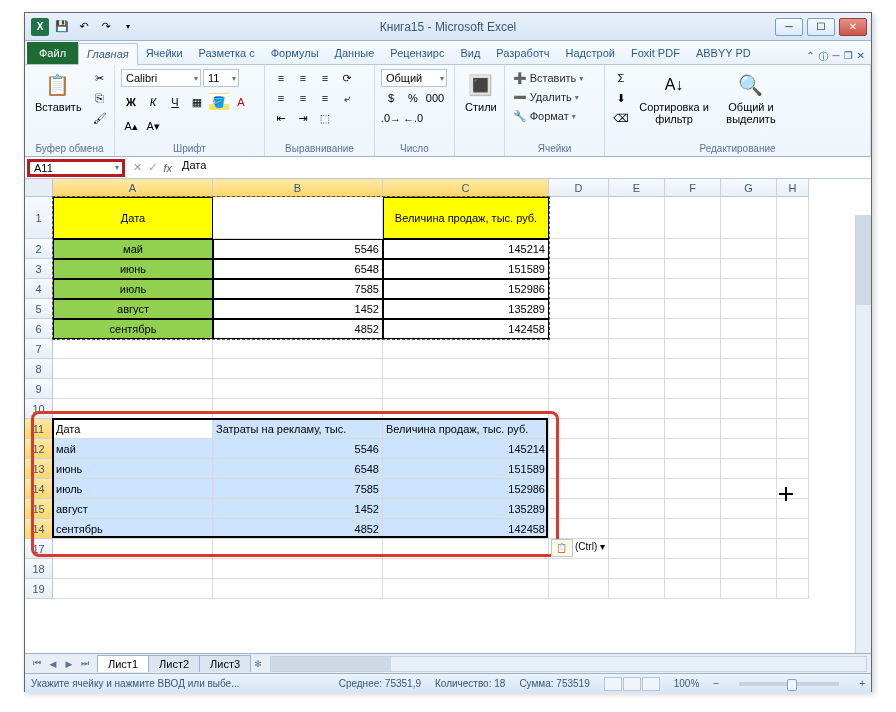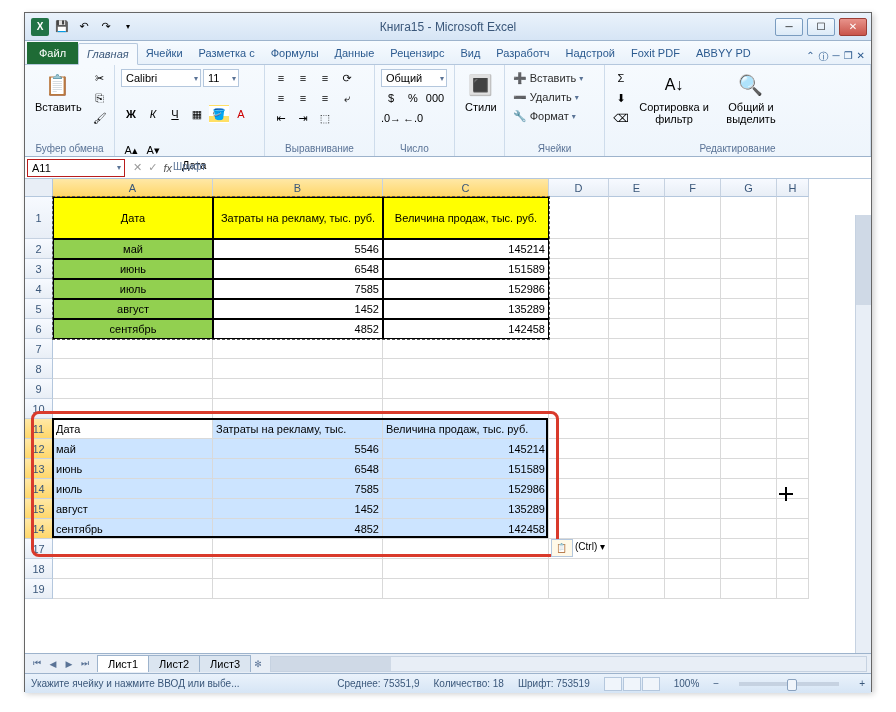--- a/index.html
+++ b/index.html
@@ -35,21 +35,21 @@
 .combo { height: 18px; border: 1px solid #b4c7dd; background: #fff; font-size: 11px; padding: 0 14px 0 4px; display: flex; align-items: center; position: relative; }
 .combo::after { content: "▾"; position: absolute; right: 2px; font-size: 8px; color: #5a7396; }
 .btn-row { display: flex; gap: 2px; }
 .mini-btn { width: 20px; height: 18px; border: 1px solid transparent; display: flex; align-items: center; justify-content: center; font-size: 11px; }
 .menu-btn { height: 18px; display: flex; align-items: center; gap: 3px; font-size: 11px; padding: 0 2px; }
 .menu-btn .lbl { color: #2b2b2b; }
 .dropdown-arrow::after { content: " ▾"; font-size: 8px; color: #5a7396; }
 
 
 .formula-bar { height: 22px; border-bottom: 1px solid #b4c7dd; display: flex; align-items: center; font-size: 11px; }
-.name-box { width: 98px; border: 1px solid #b91c1c; height: 18px; margin: 0 2px; background: #fff; display: flex; align-items: center; padding: 0 4px; position: relative; }
+.name-box { width: 98px; border: 3px solid #b91c1c; height: 18px; margin: 0 2px; background: #fff; display: flex; align-items: center; padding: 0 4px; position: relative; }
 .name-box::after { content: "▾"; position: absolute; right: 3px; font-size: 8px; color: #5a7396; }
 .fx-area { display: flex; align-items: center; gap: 6px; padding-left: 6px; flex: 1; }
 .fx-label { font-style: italic; color: #555; }
 .fx-input { flex: 1; height: 18px; padding: 0 4px; }
 
 
 .grid-area { position: relative; height: 474px; background: #fff; display: flex; }
 .sel-all { width: 28px; height: 18px; background: #e8eef6; border-right: 1px solid #b4c7dd; border-bottom: 1px solid #b4c7dd; }
 .col-headers { display: flex; height: 18px; }
 .col-h { background: linear-gradient(#f7faff,#e8eef6); border-right: 1px solid #c6d2e1; border-bottom: 1px solid #b4c7dd; text-align: center; font-size: 11px; color: #3a577a; line-height: 18px; }
@@ -152,21 +152,21 @@
         <div class="small-stack">
           <div class="mini-btn">✂</div>
           <div class="mini-btn">⎘</div>
           <div class="mini-btn">🖌</div>
         </div>
       </div>
       <div class="group-label">Буфер обмена</div>
     </div>
 
     <div class="ribbon-group" style="width:150px;">
-      <div class="group-body" style="flex-direction:column; gap:18px;">
+      <div class="group-body" style="flex-direction:column; gap:6px;">
         <div style="display:flex; gap:2px;">
           <div class="combo" style="width:80px;">Calibri</div>
           <div class="combo" style="width:36px;">11</div>
         </div>
         <div class="btn-row">
           <div class="mini-btn">
               <b>Ж</b>
             </div>
           <div class="mini-btn">
               <i>К</i>
@@ -467,21 +467,20 @@
             <div class="cell " style="left: 724px; top: 362px; width: 32px; height: 20px;"></div>
             <div class="cell " style="left: 0px; top: 382px; width: 160px; height: 20px;"></div>
             <div class="cell " style="left: 160px; top: 382px; width: 170px; height: 20px;"></div>
             <div class="cell " style="left: 330px; top: 382px; width: 166px; height: 20px;"></div>
             <div class="cell " style="left: 496px; top: 382px; width: 60px; height: 20px;"></div>
             <div class="cell " style="left: 556px; top: 382px; width: 56px; height: 20px;"></div>
             <div class="cell " style="left: 612px; top: 382px; width: 56px; height: 20px;"></div>
             <div class="cell " style="left: 668px; top: 382px; width: 56px; height: 20px;"></div>
             <div class="cell " style="left: 724px; top: 382px; width: 32px; height: 20px;"></div>
             <div class="cell hdr-yellow" style="left: 0px; top: 0px; width: 160px; height: 42px;">Дата</div>
-            <div class="cell hdr-yellow" style="left: 160px; top: 0px; width: 170px; height: 42px;">Затраты на рекламу, тыс. руб.</div>
             <div class="cell hdr-yellow" style="left: 330px; top: 0px; width: 166px; height: 42px;">Величина продаж, тыс. руб.</div>
             <div class="cell hdr-green" style="left: 0px; top: 42px; width: 160px; height: 20px;">май</div>
             <div class="cell data-cell" style="left: 160px; top: 42px; width: 170px; height: 20px;">5546</div>
             <div class="cell data-cell" style="left: 330px; top: 42px; width: 166px; height: 20px;">145214</div>
             <div class="cell hdr-green" style="left: 0px; top: 62px; width: 160px; height: 20px;">июнь</div>
             <div class="cell data-cell" style="left: 160px; top: 62px; width: 170px; height: 20px;">6548</div>
             <div class="cell data-cell" style="left: 330px; top: 62px; width: 166px; height: 20px;">151589</div>
             <div class="cell hdr-green" style="left: 0px; top: 82px; width: 160px; height: 20px;">июль</div>
             <div class="cell data-cell" style="left: 160px; top: 82px; width: 170px; height: 20px;">7585</div>
             <div class="cell data-cell" style="left: 330px; top: 82px; width: 166px; height: 20px;">152986</div>
@@ -539,21 +538,21 @@
     <div class="hscroll">
         <div class="hscroll-thumb"></div>
       </div>
   </div>
 
   <div class="status-bar">
     <span>Укажите ячейку и нажмите ВВОД или выбе...</span>
     <span class="spacer"></span>
     <span><span>Среднее:</span> <span>75351,9</span></span>
     <span><span>Количество:</span> <span>18</span></span>
-    <span><span>Шрифт:</span> <span>753519</span></span>
+    <span><span>Сумма:</span> <span>753519</span></span>
     <div class="view-btns">
       <div class="view-btn"></div>
       <div class="view-btn"></div>
       <div class="view-btn"></div>
     </div>
     <span>100%</span>
     <span>−</span>
     <div class="zoom-slider"></div>
     <span>+</span>
   </div>

